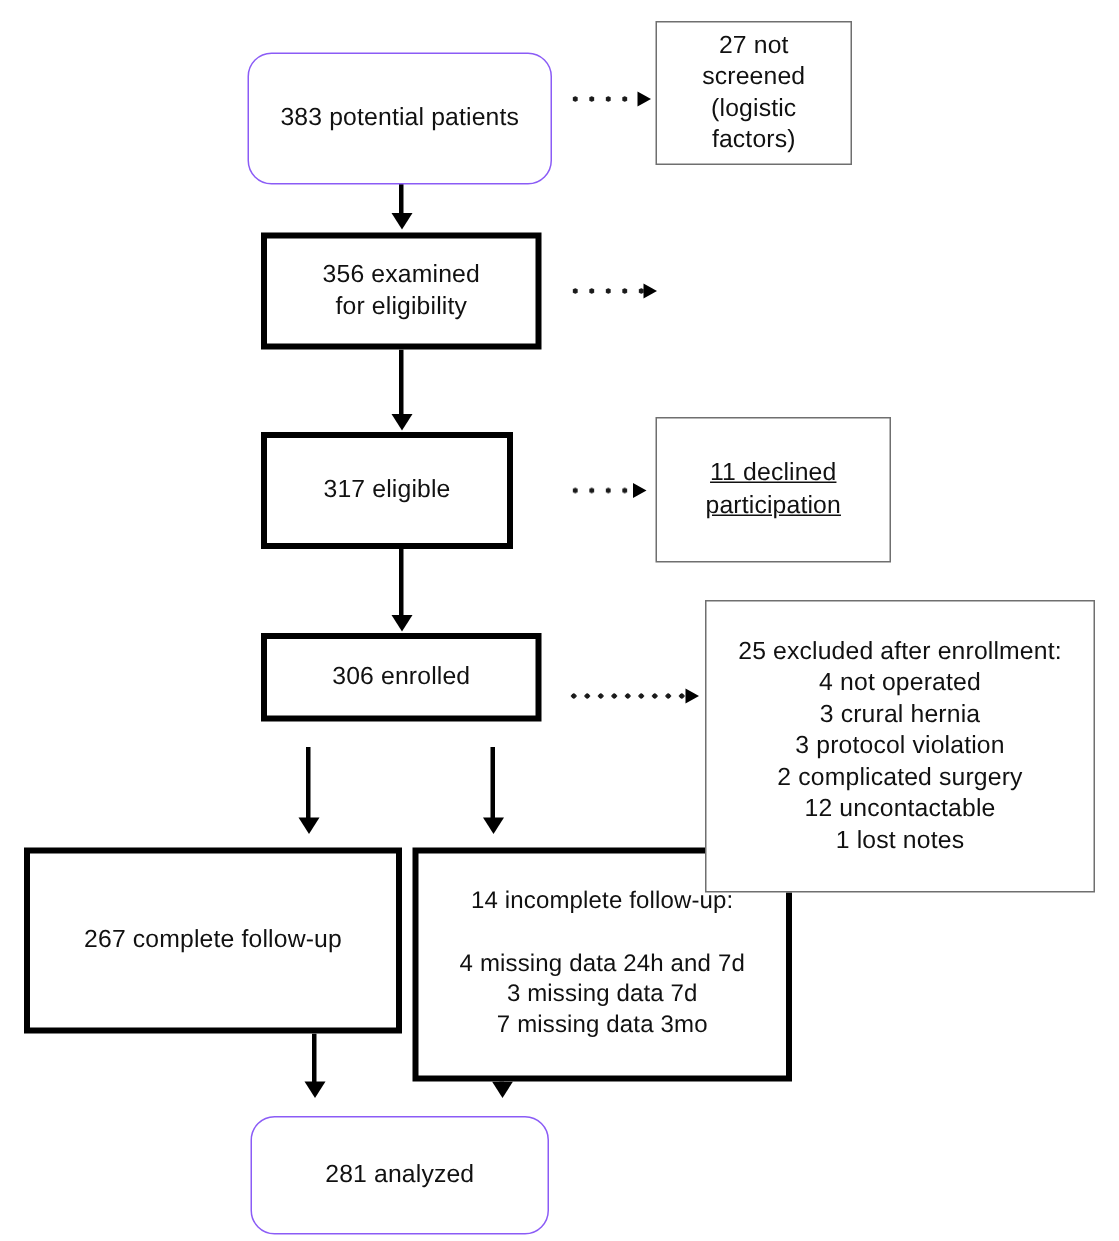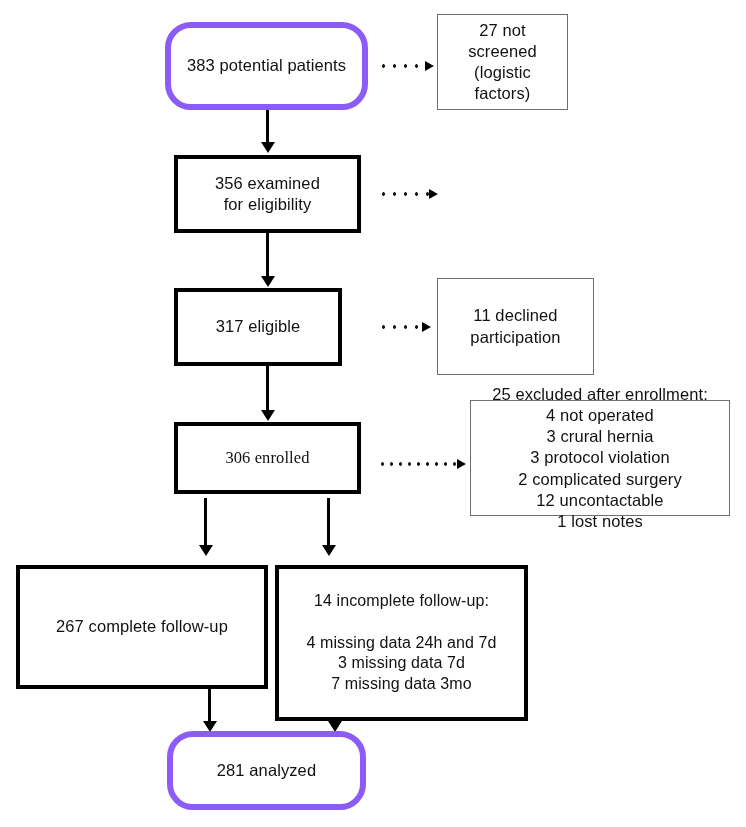--- a/index.html
+++ b/index.html
@@ -29,22 +29,23 @@
     display: flex;
     align-items: center;
     justify-content: center;
     text-align: center;
     z-index: 3;
   }
   .node-heavy {
     border: 4px solid #000000;
   }
   .node-rounded {
-    border: 6px solid #8b5cf6;
-    border-radius: 26px;
+    border: 1px solid #8b5cf6;
+    border-radius: 16px;
+    margin-top: 13px;
   }
   .node-thin {
     border: 1.5px solid #6f6f6f;
   }
   .node-text {
     font-size: 16.5px;
     line-height: 1.28;
     letter-spacing: 0.1px;
     white-space: pre-line;
     padding: 0 6px;
@@ -101,21 +102,21 @@
 
   <div class="node node-heavy" style="left:174px; top:155px; width:187px; height:78px;justify-content:center;">
     <div class="node-text">356 examined
 for eligibility</div>
   </div>
 
   <div class="node node-heavy" style="left:174px; top:288px; width:168px; height:78px;">
     <div class="node-text">317 eligible</div>
   </div>
 
-  <div class="node node-heavy" style="left:174px; top:422px; width:187px; height:72px;font-family:Liberation Serif, serif;">
+  <div class="node node-heavy" style="left:174px; top:422px; width:187px; height:59px;">
     <div class="node-text">306 enrolled</div>
   </div>
 
   <div class="node node-heavy" style="left:16px; top:565px; width:252px; height:124px;text-align:center;">
     <div class="node-text">267 complete follow-up</div>
   </div>
 
   <div class="node node-heavy" style="left:275px; top:565px; width:253px; height:156px;">
     <div class="node-text small">14 incomplete follow-up:
 
@@ -127,26 +128,26 @@
   <div class="node node-rounded" style="left:167px; top:731px; width:199px; height:79px;">
     <div class="node-text">281 analyzed</div>
   </div>
 
   <div class="node node-thin" style="left:437px; top:14px; width:131px; height:96px;">
     <div class="node-text">27 not screened
 (logistic factors)</div>
   </div>
 
 
-  <div class="node node-thin" style="left:437px; top:278px; width:157px; height:97px;">
+  <div class="node node-thin" style="left:437px; top:278px; width:157px; height:97px;text-decoration:underline;">
     <div class="node-text">11 declined
 participation</div>
   </div>
 
-  <div class="node node-thin" style="left:470px; top:400px; width:260px; height:116px;">
+  <div class="node node-thin" style="left:470px; top:400px; width:260px; height:195px;">
     <div class="node-text">25 excluded after enrollment:
 4 not operated
 3 crural hernia
 3 protocol violation
 2 complicated surgery
 12 uncontactable
 1 lost notes</div>
   </div>
 
   <div class="vline" style="left:266px; top:110px; height:33px;"></div>

